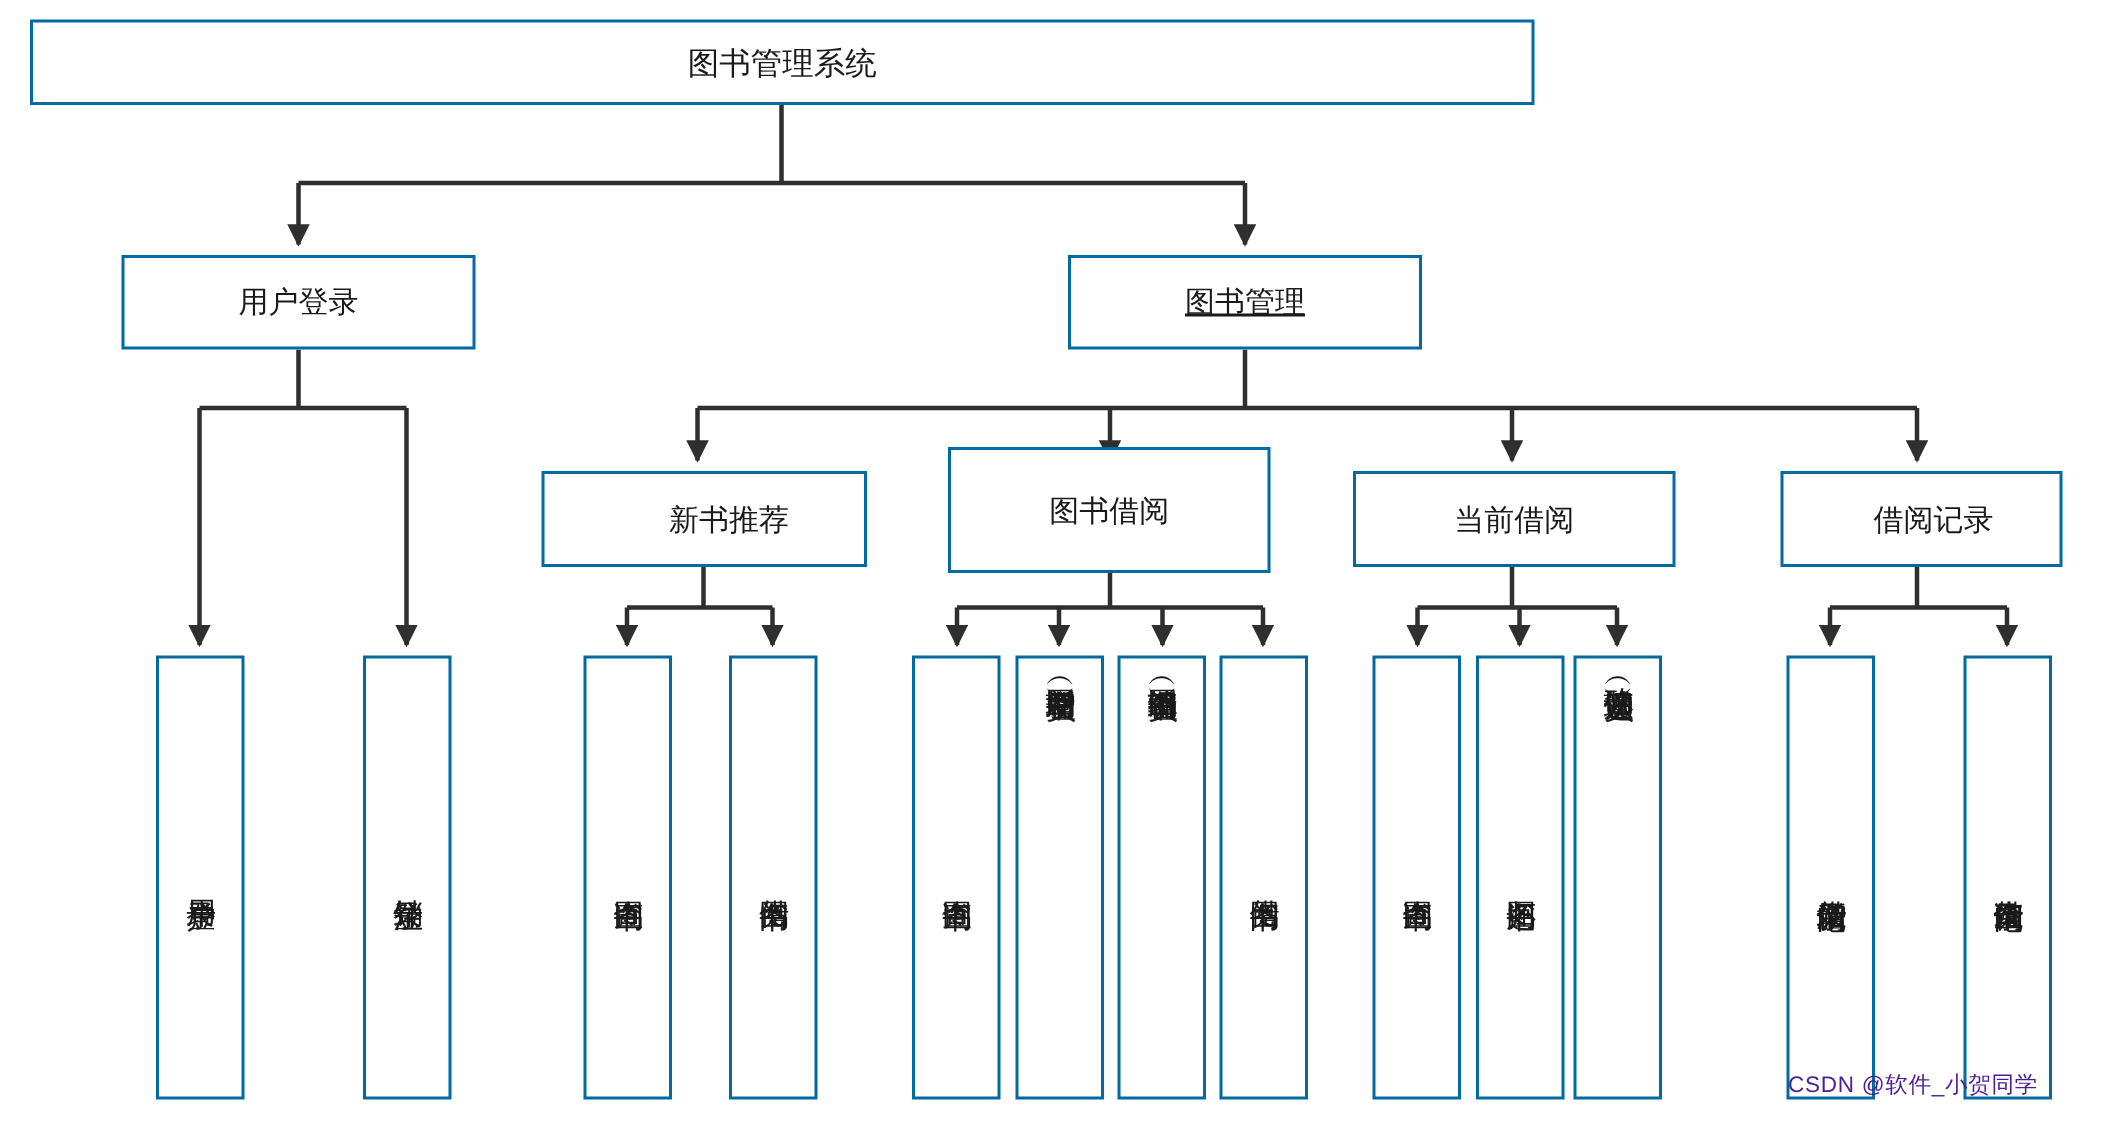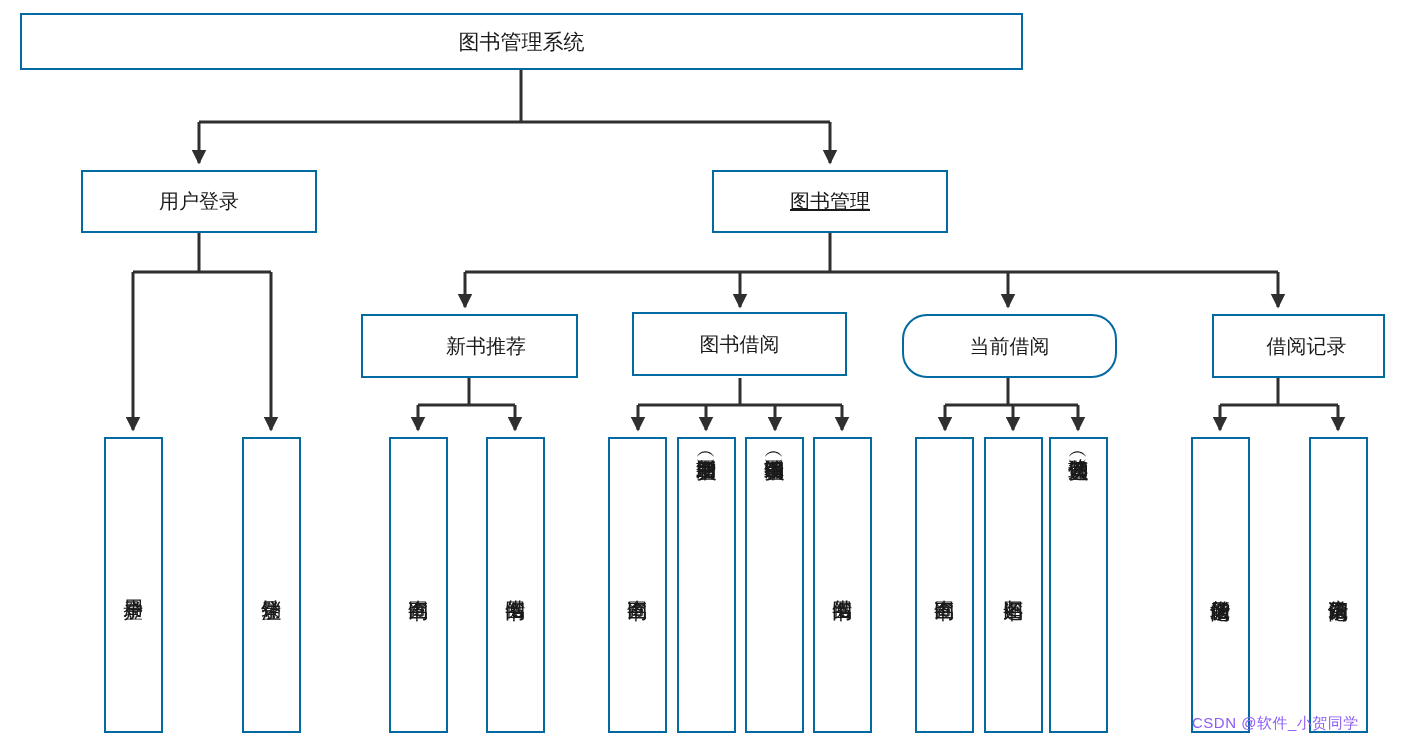--- a/index.html
+++ b/index.html
@@ -56,21 +56,21 @@
     color: #1a1a1a;
   }
   .leaf.vcenter {
     align-items: center;
   }
   #watermark {
     position: absolute;
     left: 1192px;
     top: 714px;
     font-size: 15px;
-    color: #8b5cf6;
+    color: #4c1d95;
     white-space: nowrap;
     letter-spacing: 0.5px;
   }
 </style>
 </head>
 <body>
 
 <div id="diagram-root">
 
   <svg id="edges" viewBox="0 0 1405 747" width="1405" height="747" xmlns="http://www.w3.org/2000/svg">
@@ -135,29 +135,29 @@
   </div>
 
   <div class="node level2" style="left:712px; top:170px; width:236px; height:63px;text-decoration:underline;">
     <span>图书管理</span>
   </div>
 
   <div class="node level2" style="left:361px; top:314px; width:217px; height:64px;padding-left:33px;">
     <span>新书推荐</span>
   </div>
 
-  <div class="node level2" style="left:632px; top:312px; width:215px; height:64px;">
+  <div class="node level2" style="left:632px; top:298px; width:215px; height:84px;">
     <span>图书借阅</span>
   </div>
 
-  <div class="node level2" style="left:902px; top:314px; width:215px; height:64px;border-radius:25px;">
+  <div class="node level2" style="left:902px; top:314px; width:215px; height:64px;">
     <span>当前借阅</span>
   </div>
 
-  <div class="node level2" style="left:1212px; top:314px; width:173px; height:64px;padding-left:16px;">
+  <div class="node level2" style="left:1187px; top:314px; width:188px; height:64px;padding-left:16px;">
     <span>借阅记录</span>
   </div>
 
   <div class="node leaf vcenter" style="left:104px; top:437px; width:59px; height:296px;">
     <span class="leaf-label">用户登录</span>
   </div>
 
   <div class="node leaf vcenter" style="left:242px; top:437px; width:59px; height:296px;">
     <span class="leaf-label">注销登录</span>
   </div>

